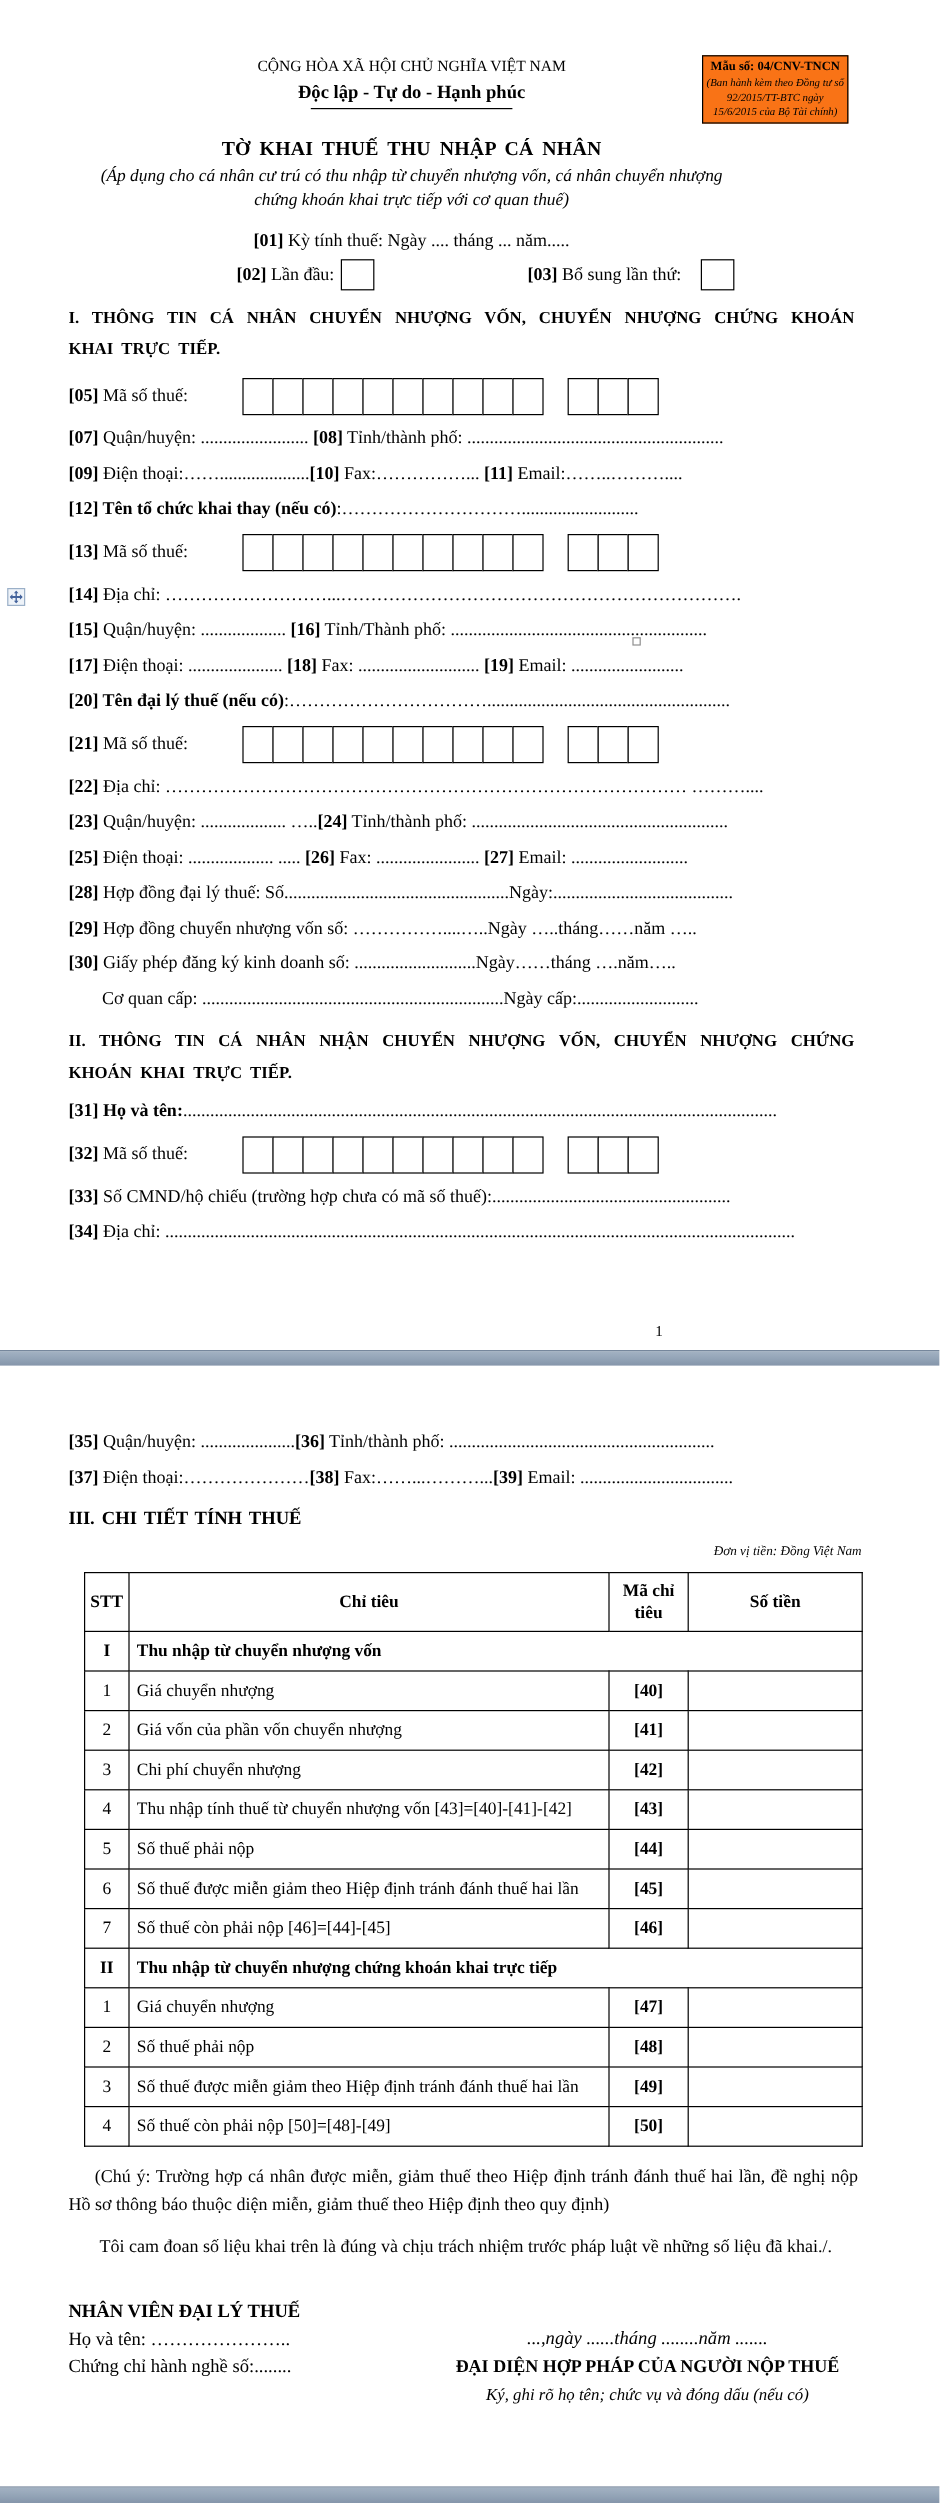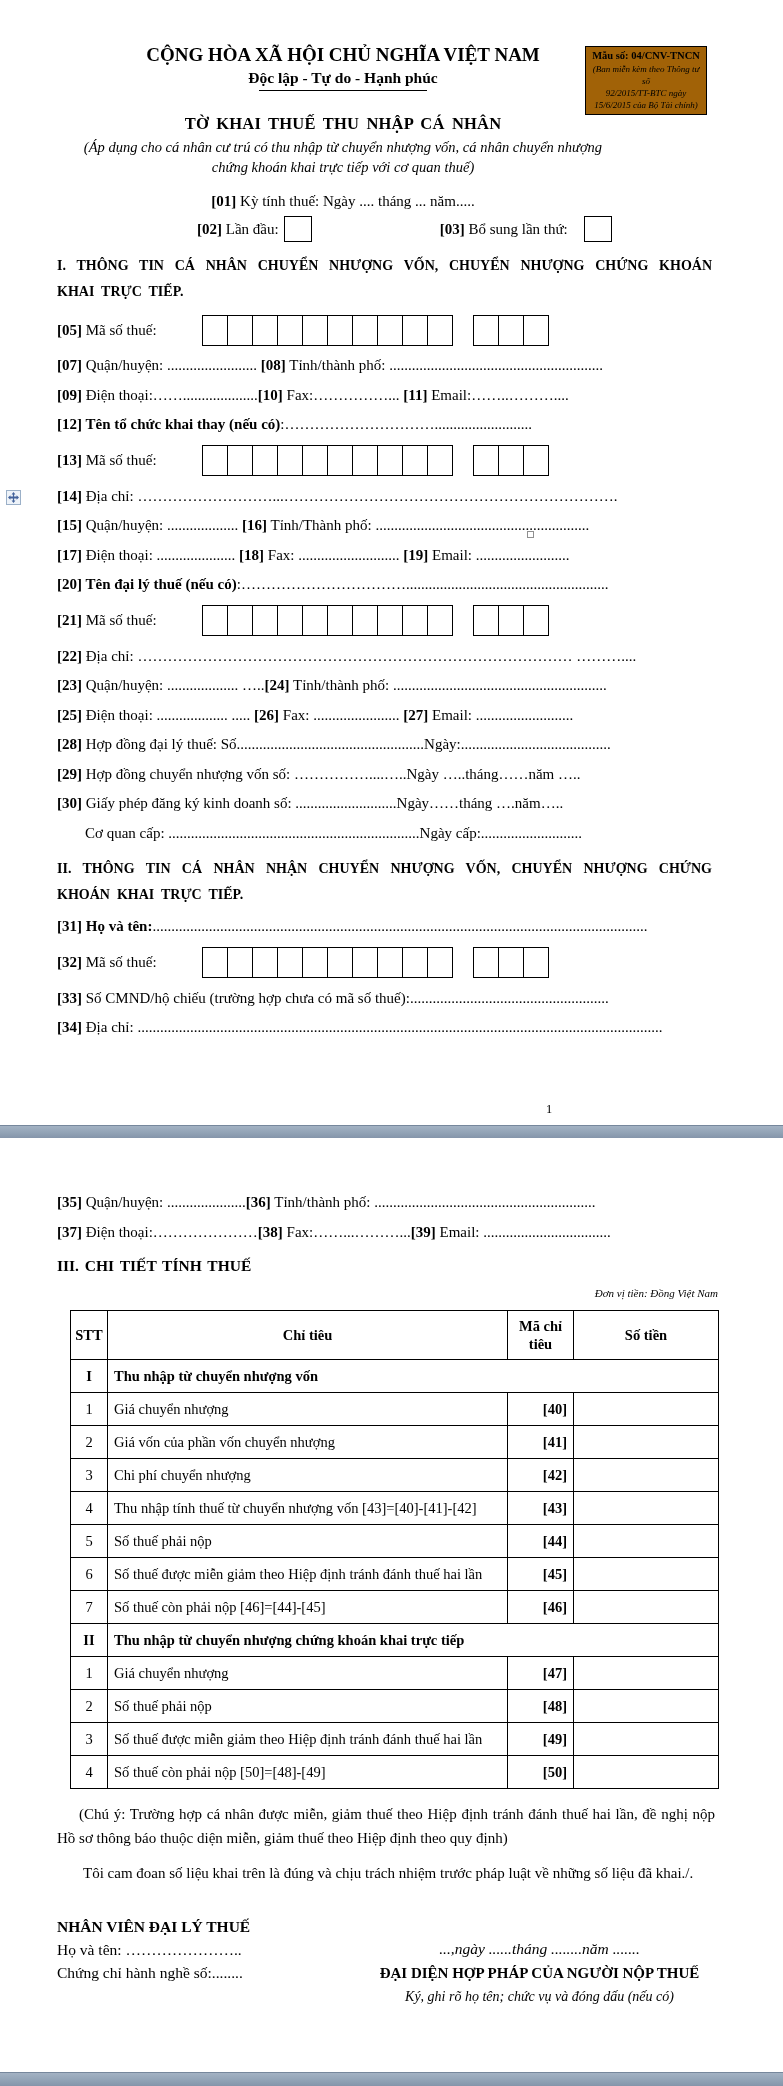--- a/index.html
+++ b/index.html
@@ -11,26 +11,26 @@
   }
   .b{ font-weight:bold; }
   .i{ font-style:italic; }
 
   .page{ position:relative; width:783px; box-sizing:border-box; }
   #page1{ height:1125px; padding-top:44px; }
   #page2{ height:934px; padding-top:50px; }
 
   
   .hdr-center{ margin-left:57px; width:572px; text-align:center; }
-  .nat1{ font-size:19px; font-weight:bold; line-height:22px; }
+  .nat1{ font-size:13px; font-weight:normal; line-height:22px; }
   .nat2{ font-size:15.5px; font-weight:bold; line-height:23px; }
   .nat-rule{ width:168px; border-top:1.6px solid #000; margin:1px auto 0 auto; }
   .form-box{
     position:absolute; left:585px; top:46px; width:122px; box-sizing:border-box;
-    border:1.6px solid #000; text-align:center; padding:2px 2px 3px 2px; background:#a16207;
+    border:1.6px solid #000; text-align:center; padding:2px 2px 3px 2px; background:#f97316;
   }
   .fb1{ font-size:10.5px; font-weight:bold; line-height:14px; }
   .fbi{ font-size:9px; font-style:italic; line-height:12px; }
   .doc-title{ margin-top:20px; font-size:16.5px; font-weight:bold; line-height:26px; word-spacing:3px; letter-spacing:.2px; }
   .doc-sub{ font-size:14.5px; font-style:italic; line-height:20px; }
   .period-line{ margin-top:12px; font-size:15px; line-height:24px; }
   .chk-row{ display:flex; align-items:center; height:28px; margin:2px 0 0 197px; font-size:15px; white-space:pre; }
   .checkbox{ width:26px; height:24px; border:1.6px solid #000; display:inline-block; margin-left:5px; background:#fff; }
   .sp2{ width:128px; display:inline-block; }
   .cb2{ margin-left:16px; }
@@ -80,21 +80,21 @@
   
   .sec3-heading{ margin:6px 0 0 57px; font-size:15.5px; font-weight:bold; line-height:26px; word-spacing:2px; }
   .unit-note{ margin:4px 65px 0 0; text-align:right; font-size:11px; font-style:italic; line-height:21px; }
 
   table.tax{ margin:6px 0 0 70px; width:648px; border-collapse:collapse; table-layout:fixed; font-size:14.5px; }
   table.tax th, table.tax td{ border:1.4px solid #000; padding:3px 6px; vertical-align:middle; }
   table.tax thead th{ height:44px; text-align:center; font-weight:bold; line-height:1.25; padding:2px 3px; }
   table.tax td{ height:26px; line-height:21px; }
   td.stt{ text-align:center; padding:3px 2px; }
   td.lbl{ text-align:justify; }
-  td.code{ text-align:right; font-weight:bold; }
+  td.code{ text-align:center; font-weight:bold; }
   tr.section-row td{ font-weight:bold; }
 
   .note{
     margin:14px 0 0 57px; width:658px; font-size:15px; line-height:23.5px;
     text-align:justify; text-indent:22px;
   }
   .pledge{
     margin:11px 0 0 57px; width:658px; font-size:15px; line-height:24px;
     text-align:justify; text-indent:26px;
   }
@@ -115,21 +115,21 @@
     <div class="nat2">Độc lập - Tự do - Hạnh phúc</div>
     <div class="nat-rule"></div>
     <div class="doc-title">TỜ KHAI THUẾ THU NHẬP CÁ NHÂN</div>
     <div class="doc-sub">(Áp dụng cho cá nhân cư trú có thu nhập từ chuyển nhượng vốn, cá nhân chuyển nhượng</div>
     <div class="doc-sub">chứng khoán khai trực tiếp với cơ quan thuế)</div>
     <div class="period-line"><span class="b">[01]</span><span> Kỳ tính thuế: Ngày .... tháng ... năm.....</span></div>
   </div>
 
   <div class="form-box">
     <div class="fb1">Mẫu số:  04/CNV-TNCN</div>
-    <div class="fbi">(Ban miễn kèm theo Thông tư số</div>
+    <div class="fbi">(Ban hành kèm theo Đồng tư số</div>
     <div class="fbi">92/2015/TT-BTC ngày</div>
     <div class="fbi">15/6/2015 của Bộ Tài chính)</div>
   </div>
 
   <div class="chk-row">
     <span class="b">[02]</span><span> Lần đầu:</span>
     <span class="checkbox"></span>
     <span class="sp2"></span>
     <span class="b">[03]</span><span> Bổ sung lần thứ:</span>
     <span class="checkbox cb2"></span>

